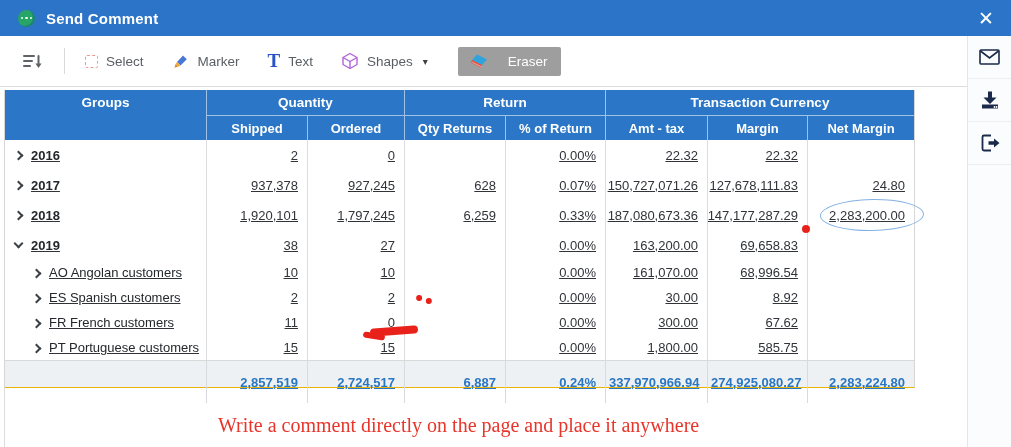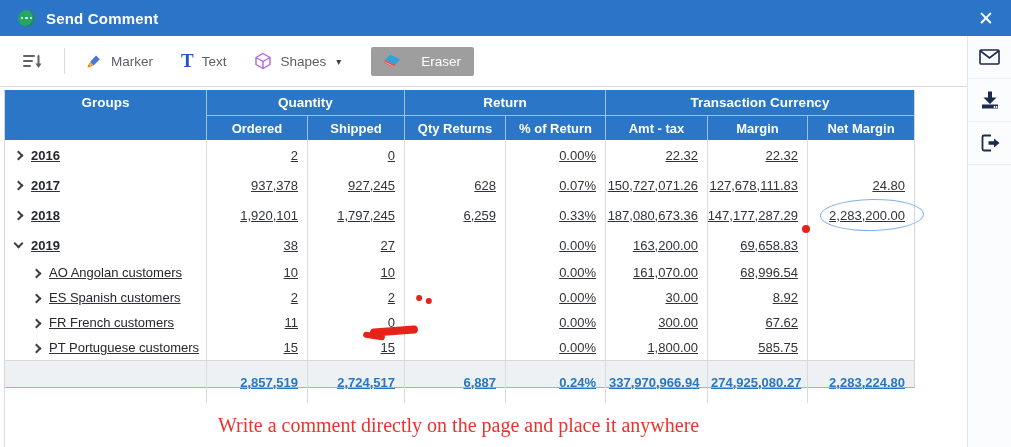--- a/index.html
+++ b/index.html
@@ -144,20 +144,24 @@
           <line x1="2" y1="4" x2="12" y2="4"></line>
             <line x1="2" y1="9" x2="10" y2="9"></line>
             <line x1="2" y1="14" x2="8" y2="14"></line>
           <line x1="16.5" y1="4" x2="16.5" y2="12"></line>
         </g>
         <polygon points="13.4,11.5 19.6,11.5 16.5,16" fill="#5f6368"></polygon>
       </svg>
     </button>
     <span class="vdivider"></span>
 
+    <button class="tool">
+      <span class="sel-icon"></span>
+      <span>Select</span>
+    </button>
 
     <button class="tool">
       <svg width="18" height="18" viewBox="0 0 18 18">
         <polygon points="5,10 11,3.4 14.8,7.2 8.6,13.6" fill="#4a77d4"></polygon>
         <polygon points="5,10 8.6,13.6 6.4,14.6 3.6,12" fill="#f2a93b"></polygon>
         <polygon points="3.6,12 6.4,14.6 2.4,15.8" fill="#e08a2e"></polygon>
       </svg>
       <span>Marker</span>
     </button>
 
@@ -208,22 +212,22 @@
       </svg>
     </button>
   </div>
 
   <div class="grid-table">
     <div class="cols thead">
       <div class="th th-groups">Groups</div>
       <div class="th g-quantity">Quantity</div>
       <div class="th g-return">Return</div>
       <div class="th g-currency">Transaction Currency</div>
+      <div class="th sub">Shipped</div>
       <div class="th sub">Ordered</div>
-      <div class="th sub">Shipped</div>
       <div class="th sub">Qty Returns</div>
       <div class="th sub">% of Return</div>
       <div class="th sub">Amt - tax</div>
       <div class="th sub">Margin</div>
       <div class="th sub">Net Margin</div>
     </div>
 
     <div id="tbody">
         <div class="cols trow year">
           <div class="td label-cell">

